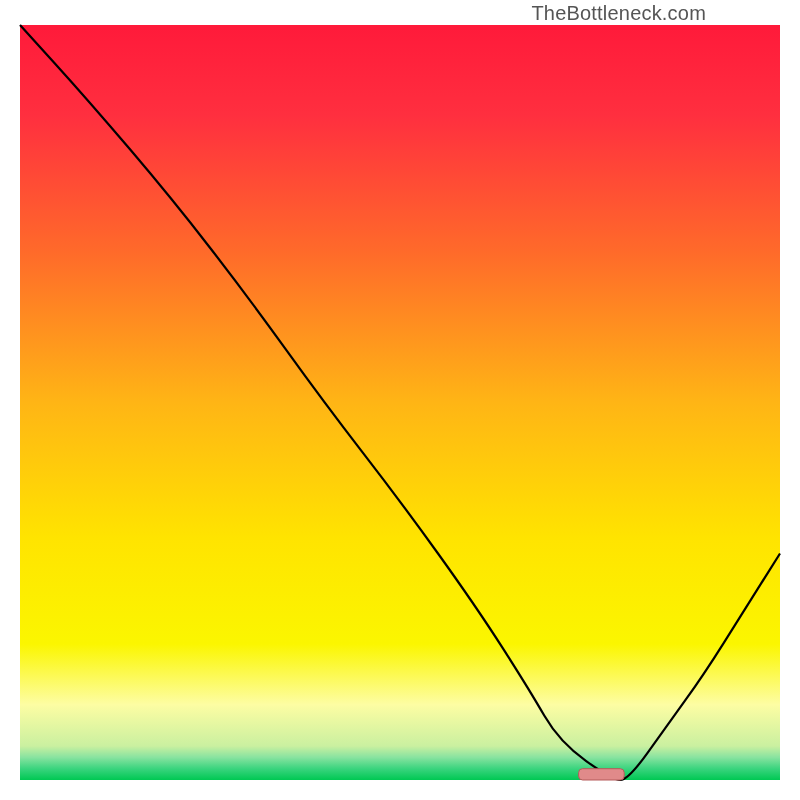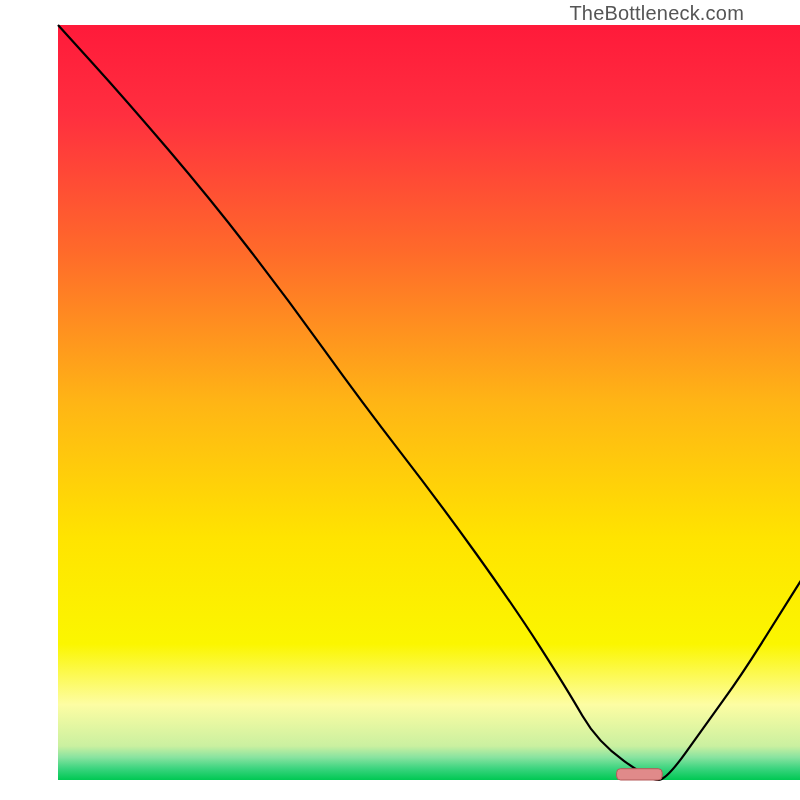--- a/index.html
+++ b/index.html
@@ -8,21 +8,20 @@
     width: 800px;
     height: 800px;
     overflow: hidden;
     font-family: Arial, Helvetica, sans-serif;
     background: #fff;
   }
   .canvas {
     position: relative;
     width: 712px;
     height: 800px;
-    margin-left: 38px;
   }
   .watermark {
     position: absolute;
     top: 2px;
     right: 6px;
     color: #555;
     font-size: 20px;
     font-weight: 500;
     letter-spacing: 0.2px;
   }

